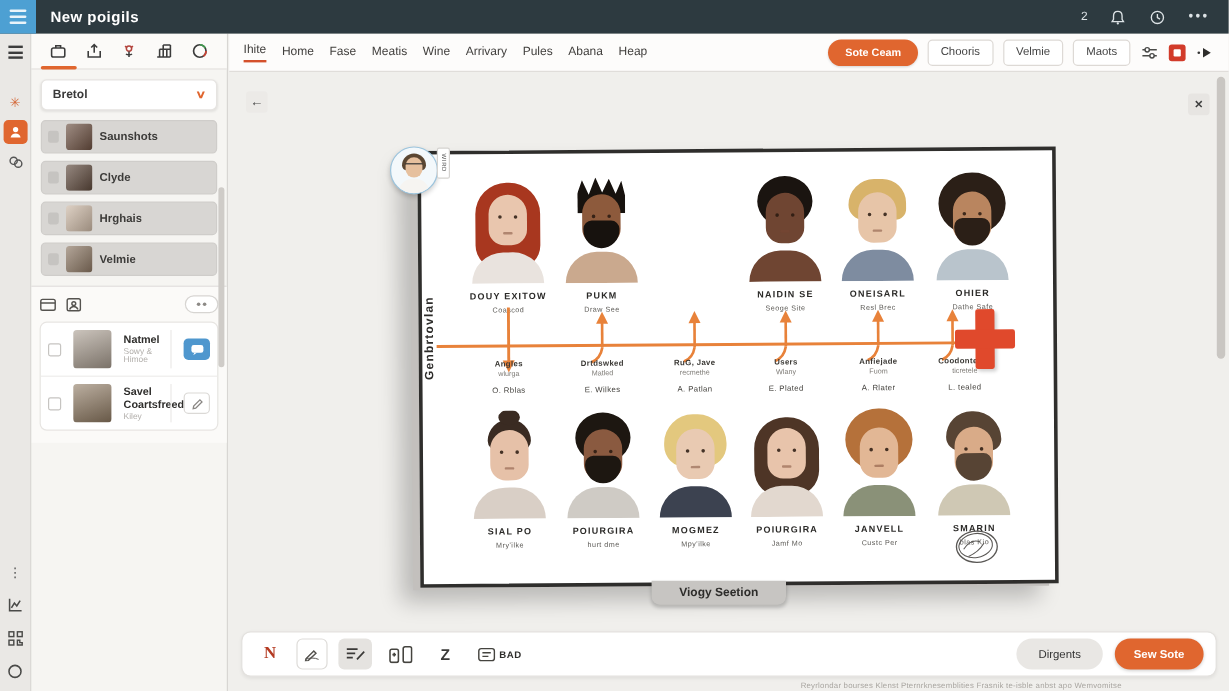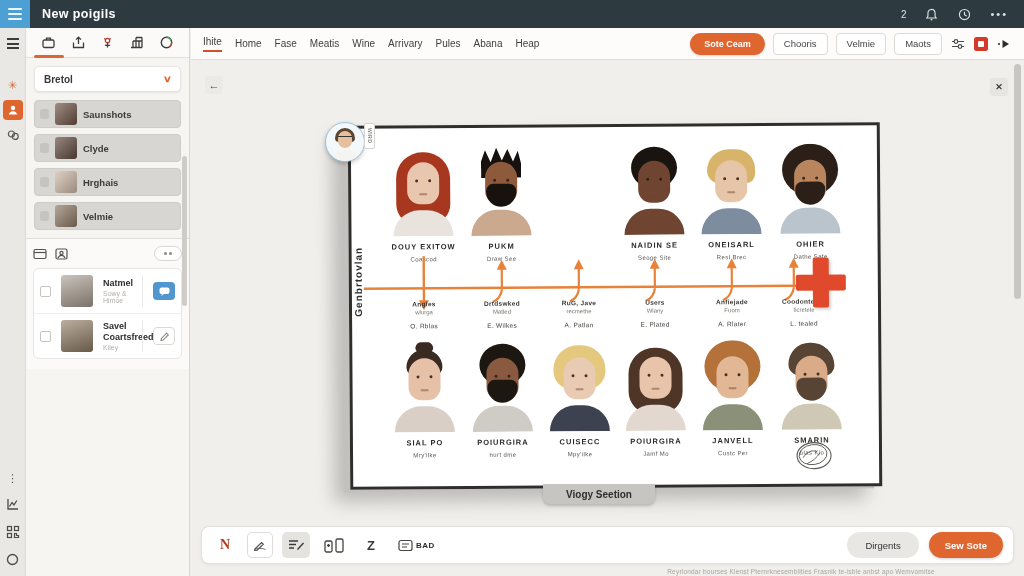--- a/index.html
+++ b/index.html
@@ -504,21 +504,21 @@
         </div>
       <div class="pname">POIURGIRA</div>
       <div class="psub">hurt dme</div>
     </div>
     <div class="person" style="left:188px; top:214px;">
       <div class="avatar" data-style="shaggy" style="--skin: #e9cab2; --hair: #e3c87e; --shirt: #3c4250;">
           <div class="hair"></div>
           <div class="face"></div>
           <div class="torso"></div>
         </div>
-      <div class="pname">CUISECC</div>
+      <div class="pname">MOGMEZ</div>
       <div class="psub">Mpy'ilke</div>
     </div>
     <div class="person" style="left:341px; top:214px;">
       <div class="avatar" data-style="curly" style="--skin: #e2b795; --hair: #b5713a; --shirt: #8a9178;">
           <div class="hair"></div>
           <div class="face"></div>
           <div class="torso"></div>
         </div>
       <div class="pname">JANVELL</div>
       <div class="psub">Custc Per</div>

